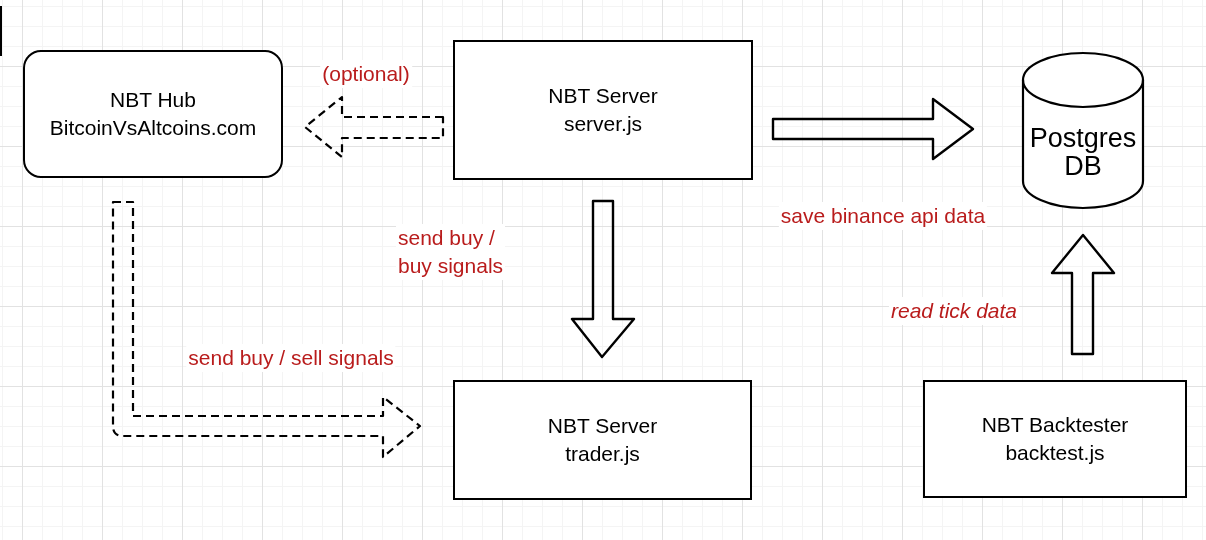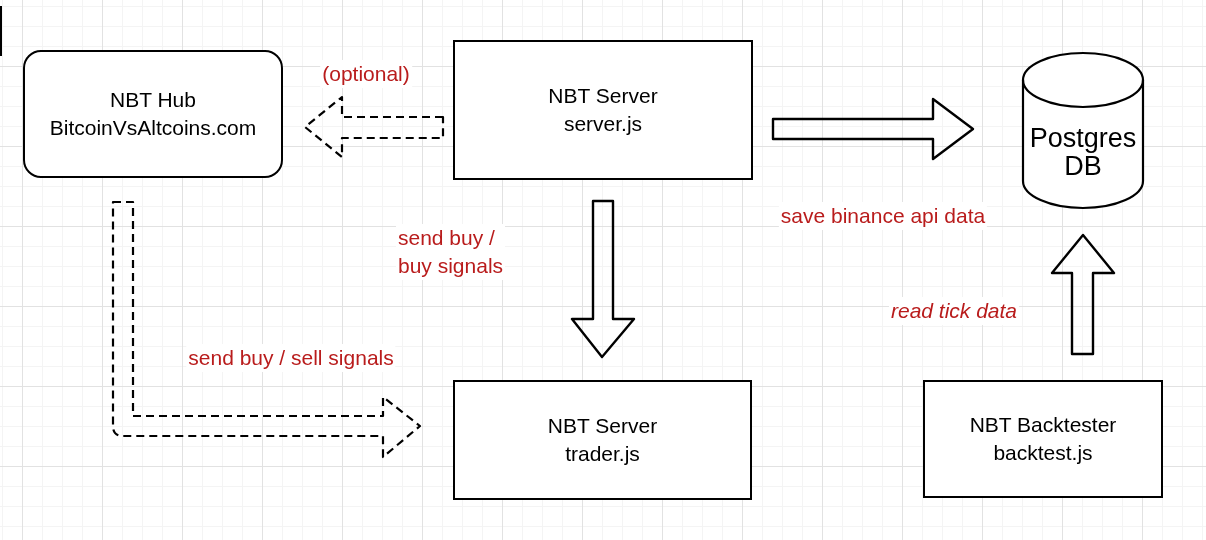--- a/index.html
+++ b/index.html
@@ -124,21 +124,21 @@
   <div class="cyl-label" style="left:1023px; top:114px; width:120px; height:76px;">
     <div>Postgres</div>
     <div>DB</div>
   </div>
 
   <div class="node" style="left:453px; top:380px; width:299px; height:120px;">
     <div>NBT Server</div>
     <div>trader.js</div>
   </div>
 
-  <div class="node" style="left:923px; top:380px; width:240px; height:118px;">
+  <div class="node" style="left:923px; top:380px; width:264px; height:118px;">
     <div>NBT Backtester</div>
     <div>backtest.js</div>
   </div>
 
   <div class="edge-label centered" style="left:366px; top:60px;">(optional)</div>
 
   <div class="edge-label centered" style="left:883px; top:186px;margin-top:16px;">save binance api data</div>
 
   <div class="edge-label" style="left:396px; top:224px;">
     <div>send buy /</div>

